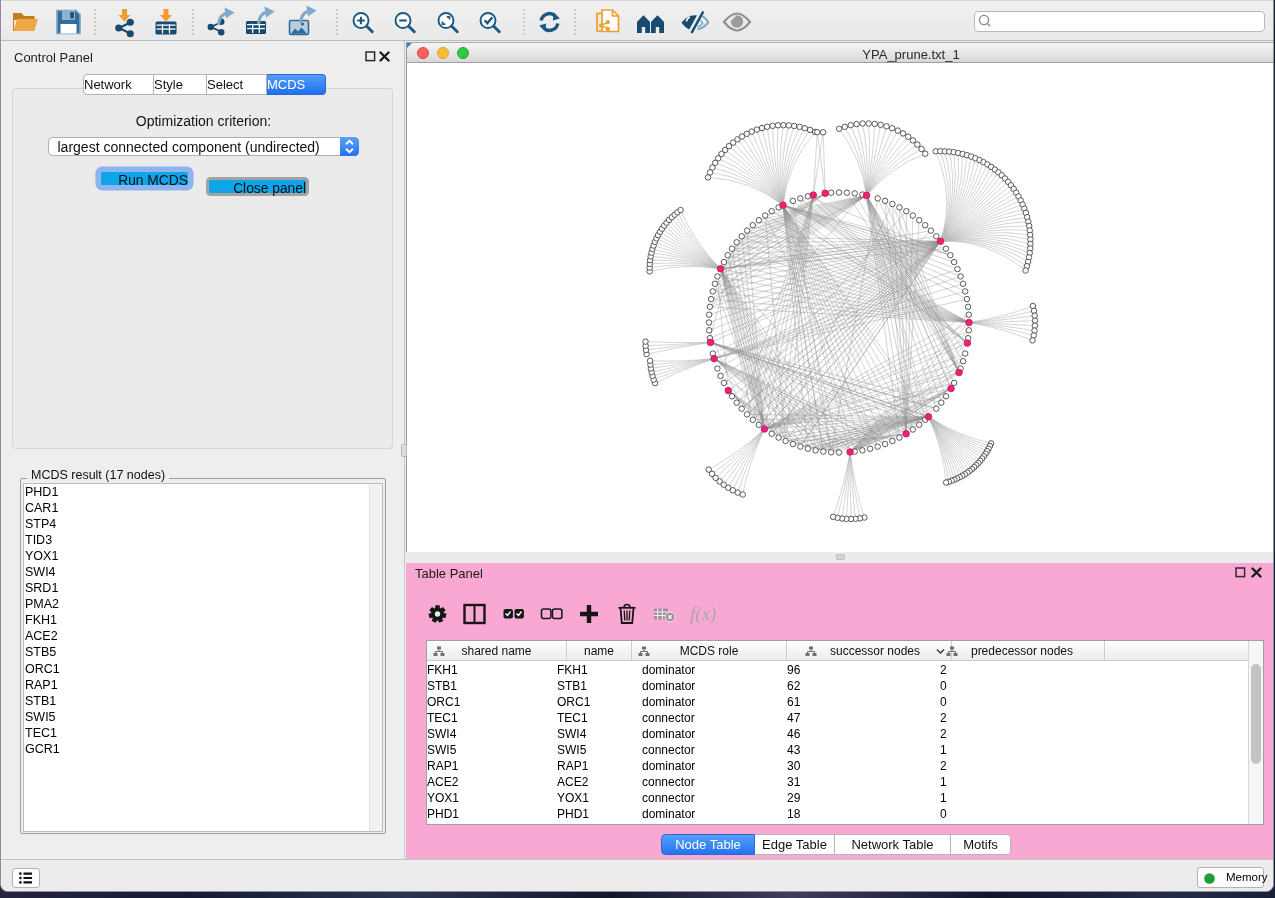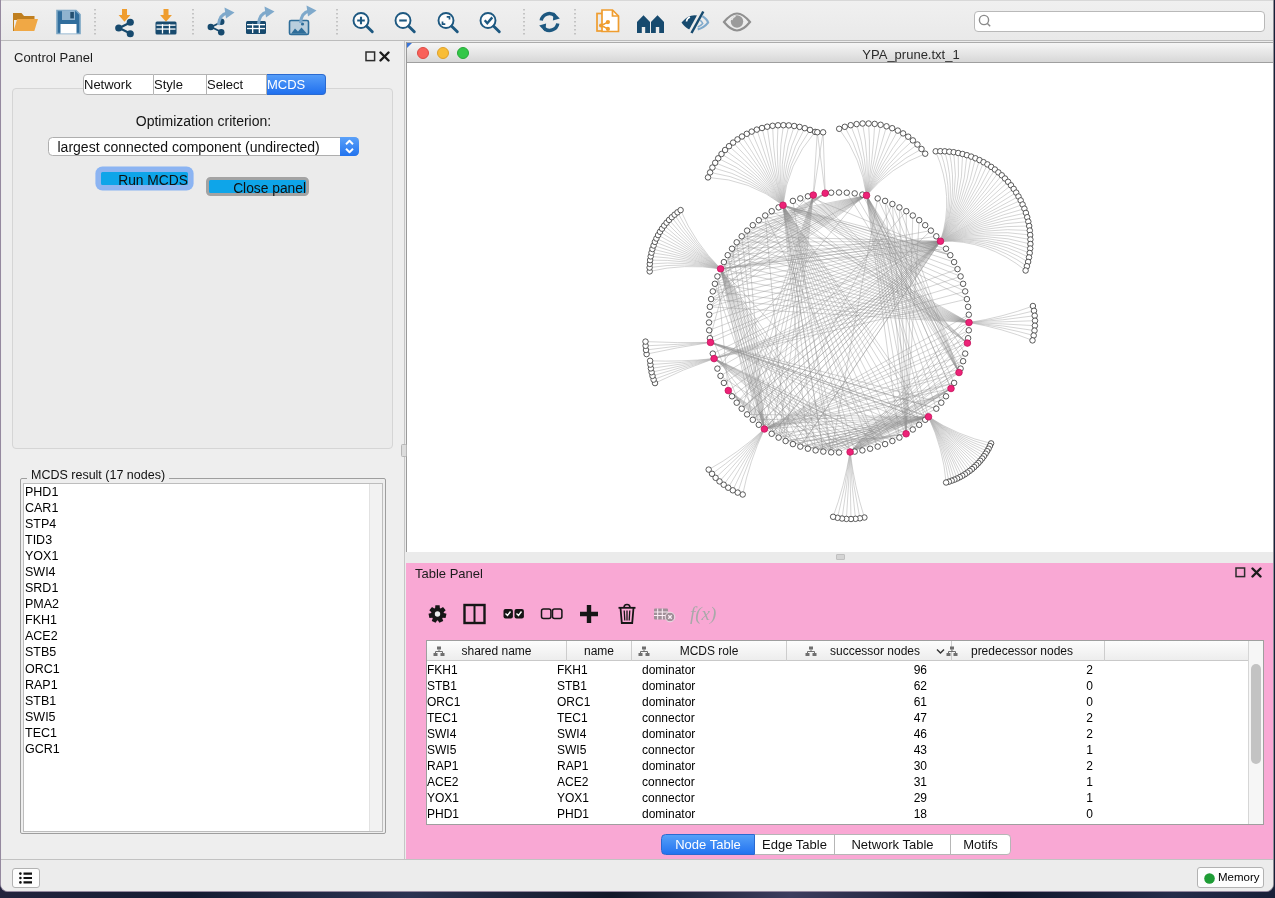--- a/index.html
+++ b/index.html
@@ -28,30 +28,30 @@
 #nettitle{position:absolute;left:0;top:0;width:869px;height:21px;background:linear-gradient(#f6f6f6,#d7d7d7);border-top:1px solid #ababab;border-bottom:1px solid #9f9f9f}
 .tl{position:absolute;top:3.5px;width:12px;height:12px;border-radius:50%}
 #netcanvas{position:absolute;left:0;top:21px;width:869px;height:489px;background:#fff}
 #hsplit{position:absolute;left:405px;top:552px;width:869px;height:11px;background:#ebebeb}
 #hknob{position:absolute;left:430px;top:2px;width:9px;height:5.5px;background:#d4d4d4;border:1px solid #c0c0c0;border-radius:1px}
 #tpanel{position:absolute;left:405px;top:563px;width:869px;height:296px;background:#f9a8d4}
 #ttable{position:absolute;left:20px;top:77px;width:838px;height:185px;background:#fff;border:1px solid #9f9f9f}
 #thead{position:absolute;left:0;top:0;width:836px;height:20px;background:linear-gradient(#fdfdfd,#ededed);border-bottom:1px solid #c9c9c9;font-size:12px;color:#111}
 .hc{position:absolute;top:0;height:20px;border-right:1px solid #cdcdcd;text-align:center;line-height:20px}
 .trow{position:absolute;font-size:12px;color:#000;height:16px;line-height:16px}
-.cl{position:absolute}.cr{position:absolute;text-align:right}
+.cl{position:absolute}.cr{position:absolute;}
 #vsb{position:absolute;right:0;top:0;width:15px;height:183px;background:#f6f6f6;border-left:1px solid #d6d6d6}
 #vthumb{position:absolute;left:2px;top:23px;width:10px;height:100px;background:#c3c3c3;border-radius:5px}
 #btabs{position:absolute;left:255px;top:271px;height:21px;display:flex;font-size:13px;color:#111}
 #btabs .tb{background:#fff;border:1px solid #b6b6b6;border-left:none;height:21px;line-height:20px;text-align:center}
 #btabs .tb.first{border-left:1px solid #2a6ad0;border-radius:4.5px 0 0 4.5px}
 #btabs .tb.last{border-radius:0 4.5px 4.5px 0}
 #btabs .tb.sel{background:linear-gradient(#55a0f8,#2373f0);color:#fff;border-color:#2a6ad0}
 #statusbar{position:absolute;left:0;top:859px;width:1272px;height:33px;background:#ececec;border-top:1px solid #c2c2c2}
-#memb{position:absolute;left:1196px;top:7px;width:67px;height:21px;background:#fdfdfd;border:1px solid #b2b2b2;border-radius:3px;font-size:11.5px;color:#000;line-height:19px;padding-left:20px}
+#memb{position:absolute;left:1196px;top:7px;width:67px;height:21px;background:#fdfdfd;border:1px solid #b2b2b2;border-radius:3px;font-size:11.5px;color:#000;line-height:19px;padding-left:28px}
 #listb{position:absolute;left:11px;top:8px;width:28px;height:20px;background:#fdfdfd;border:1px solid #b2b2b2;border-radius:3px}
 </style></head><body>
 <div id="app">
 <div id="toolbar">
       <svg id="tbicons" style="position:absolute;left:0;top:0" width="970" height="41" viewBox="0 0 970 41">
         <g transform="translate(24.5,21)">
           <path d="M-12 -9 H-4 L-1.5 -6 H9 V-2 H-12 Z" fill="#c07f1f"></path>
           <path d="M-12 9 L-8.3 -3 H12.5 L8.8 9 Z" fill="#f0a845"></path>
           <path d="M-12 9 V-9" stroke="#c07f1f" stroke-width="1"></path>
         </g>

